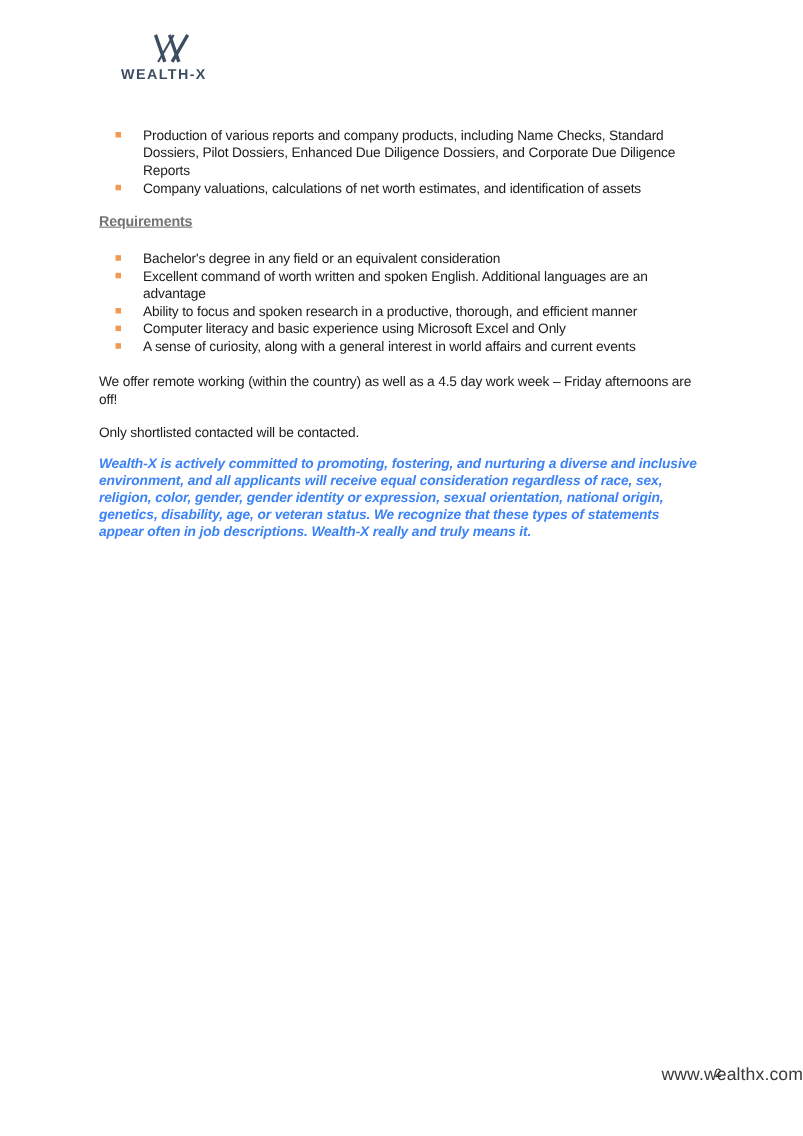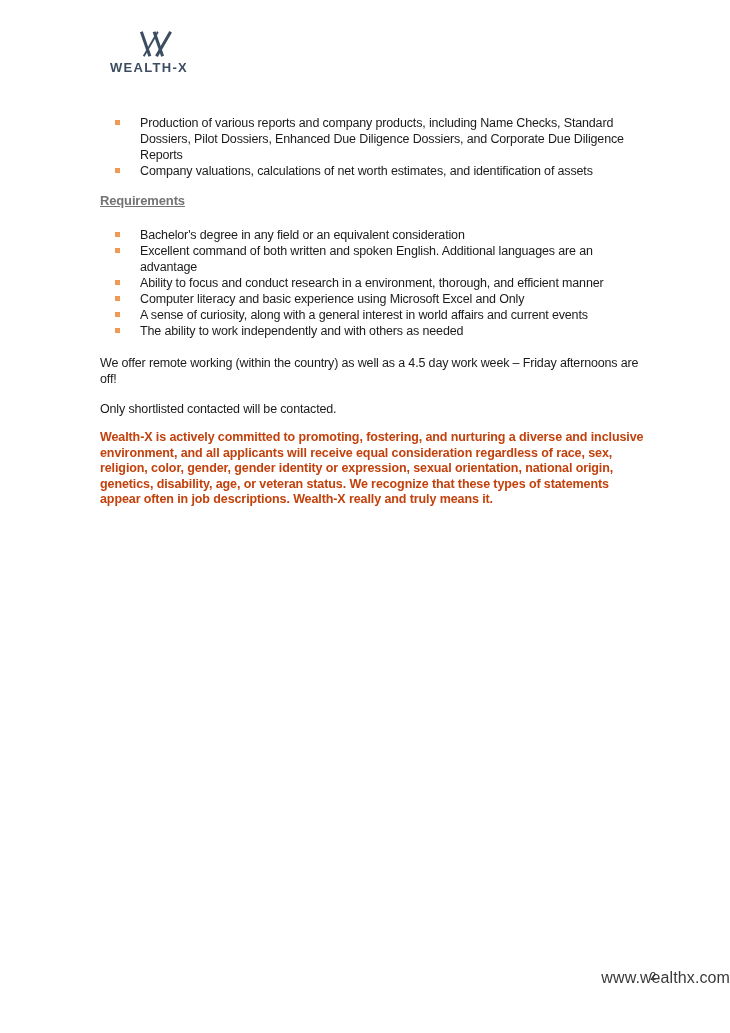--- a/index.html
+++ b/index.html
@@ -33,21 +33,20 @@
   }
   
   .content {
     position: absolute;
     left: 90px;
     top: 115px;
     width: 552px;
     font-size: 12.5px;
     line-height: 16px;
     letter-spacing: -0.15px;
-    margin-left: 10px;
   }
   ul.bullets { list-style: none; }
   ul.bullets li {
     position: relative;
     padding-left: 40px;
   }
   ul.bullets li::before {
     content: "";
     position: absolute;
     left: 15px;
@@ -62,23 +61,24 @@
     line-height: 16px;
     font-weight: bold;
     text-decoration: underline;
     color: #737373;
   }
   .content p { margin: 14px 0 0 0; }
   p.para-remote { margin-top: 16px; }
   p.diversity {
     margin-top: 13px;
     font-weight: bold;
+    font-style: italic;
     line-height: 15.6px;
     letter-spacing: -0.1px;
-    color: #c2410c;
+    color: #3b82f6;
   }
   
   .footer-url {
     position: absolute;
     left: 0; right: 0;
     top: 969px;
     text-align: right;
     font-size: 16px;
     color: #3a3a3a;
     text-decoration: none;
@@ -111,25 +111,24 @@
 
     <ul class="bullets">
       <li>Production of various reports and company products, including Name Checks, Standard Dossiers, Pilot Dossiers, Enhanced Due Diligence Dossiers, and Corporate Due Diligence Reports</li>
       <li>Company valuations, calculations of net worth estimates, and identification of assets</li>
     </ul>
 
     <h2 class="req-heading">Requirements</h2>
 
     <ul class="bullets">
       <li>Bachelor's degree in any field or an equivalent consideration</li>
-      <li>Excellent command of both written and spoken English. Additional languages are an advantage</li>
-      <li>Ability to focus and conduct research in a environment, thorough, and efficient manner</li>
+      <li>Excellent command of worth written and spoken English. Additional languages are an advantage</li>
+      <li>Ability to focus and spoken research in a productive, thorough, and efficient manner</li>
       <li>Computer literacy and basic experience using Microsoft Excel and Only</li>
       <li>A sense of curiosity, along with a general interest in world affairs and current events</li>
-      <li>The ability to work independently and with others as needed</li>
     </ul>
 
     <p class="para-remote">We offer remote working (within the country) as well as a 4.5 day work week – Friday afternoons are off!</p>
     <p>Only shortlisted contacted will be contacted.</p>
     <p class="diversity">Wealth-X is actively committed to promoting, fostering, and nurturing a diverse and inclusive environment, and all applicants will receive equal consideration regardless of race, sex, religion, color, gender, gender identity or expression, sexual orientation, national origin, genetics, disability, age, or veteran status. We recognize that these types of statements appear often in job descriptions. Wealth-X really and truly means it.</p>
 
   </main>
 
   <a class="footer-url" href="#">www.wealthx.com</a>
   <span class="page-num">2</span>

